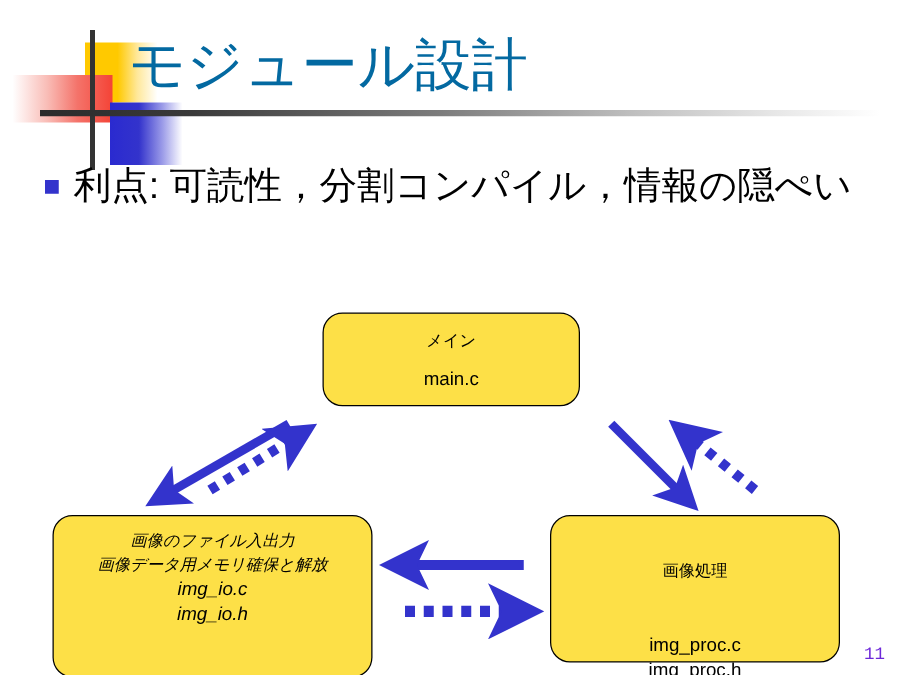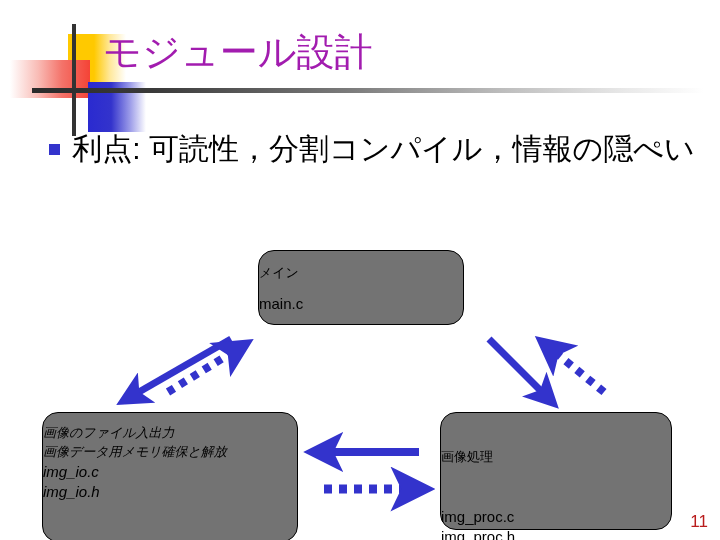--- a/index.html
+++ b/index.html
@@ -52,61 +52,61 @@
     left: 32px; top: 88px;
     width: 672px; height: 5px;
     background: linear-gradient(to right, #2b2b2b 0%, #3a3a3a 18%, #7d7d7d 48%, #bdbdbd 70%, #e8e8e8 88%, #ffffff 100%);
   }
 
   
   .slide-title {
     position: absolute;
     left: 103px;
     top: 28px;
-    font-size: 38px;
-    color: #a21caf;
+    font-size: 45px;
+    color: #0369a1;
     letter-spacing: 0px;
     line-height: 48px;
     white-space: nowrap;
   }
 
   
   .bullet-list {
     position: absolute;
     left: 36px;
     top: 129px;
     width: 672px;
   }
   .bullet-row {
     display: flex;
     align-items: flex-start;
     margin-bottom: 6px;
-    justify-content: center;
   }
   .bullet-marker {
     width: 11px; height: 11px;
     background: #3333cc;
     margin-top: 15px;
     margin-right: 12px;
     flex: 0 0 auto;
   }
   .bullet-text {
     font-size: 30px;
     line-height: 40px;
     color: #000000;
     white-space: nowrap;
   }
 
   
   .mod-box {
     position: absolute;
-    background: #737373;
+    background: #fde047;
     border: 1.6px solid #000000;
     border-radius: 16px;
     box-sizing: border-box;
+    text-align: center;
   }
   .box-main   { left: 258px; top: 250px; width: 206px; height: 75px; }
   .box-left   { left: 42px;  top: 412px; width: 256px; height: 130px; font-style: italic; }
   .box-right  { left: 440px; top: 412px; width: 232px; height: 118px; }
 
   .box-desc {
     font-size: 13px;
     line-height: 19px;
     color: #000000;
     white-space: pre-line;
@@ -130,23 +130,23 @@
     left: 0; top: 0;
     width: 720px; height: 540px;
     pointer-events: none;
   }
 
   
   .page-number {
     position: absolute;
     right: 12px;
     bottom: 8px;
-    font-family: Liberation Sans, sans-serif;
-    font-size: 17px;
-    color: #b91c1c;
+    font-family: Liberation Mono, monospace;
+    font-size: 14px;
+    color: #6d28d9;
   }
 </style>
 </head>
 <body>
 
 <div id="slide">
 
   <div class="deco deco-yellow"></div>
   <div class="deco deco-red"></div>
   <div class="deco deco-blue"></div>

